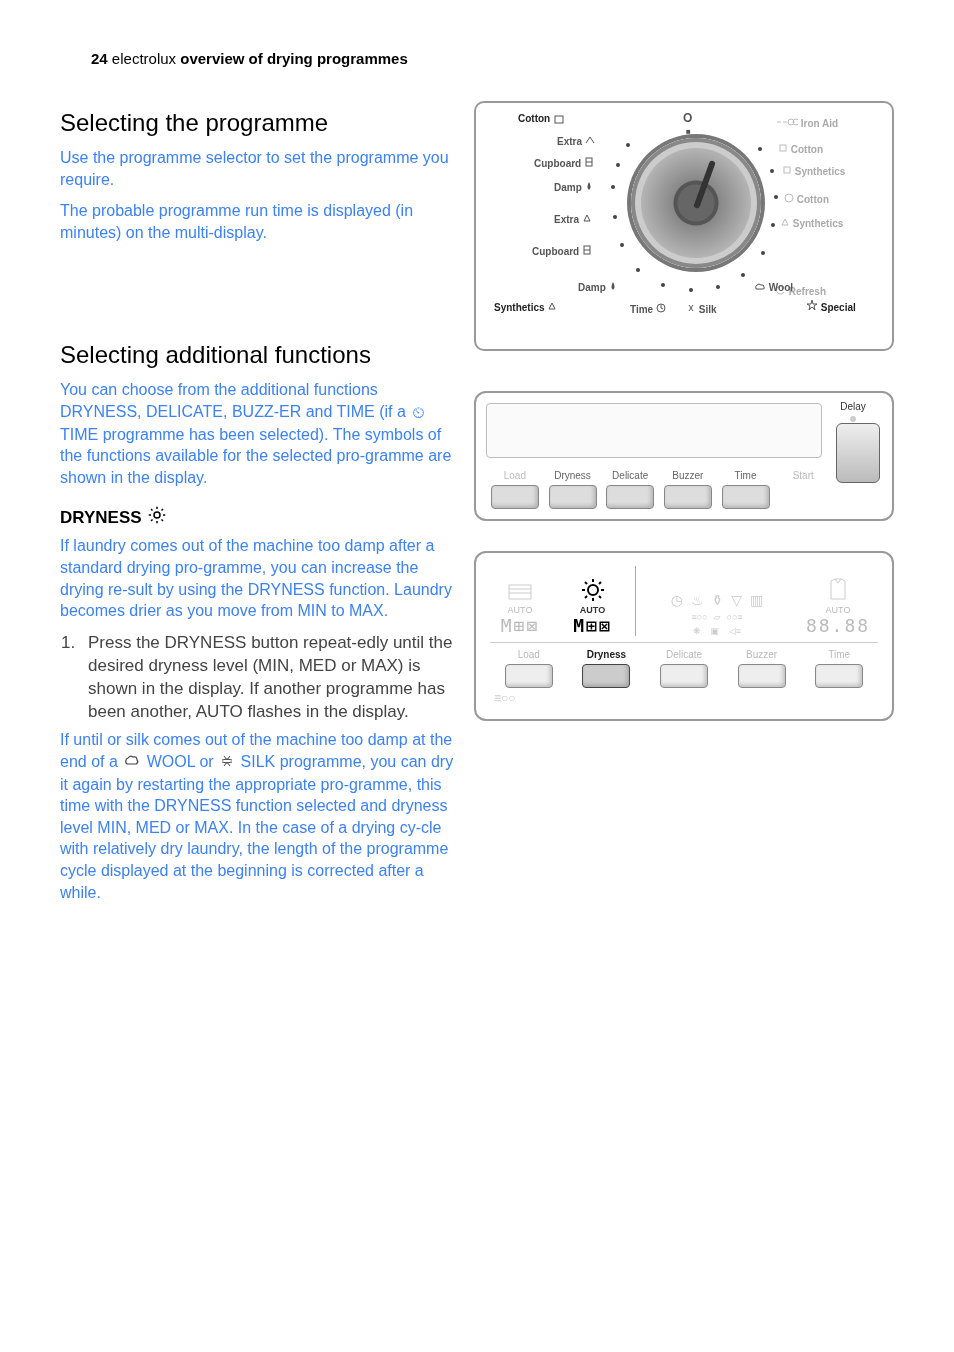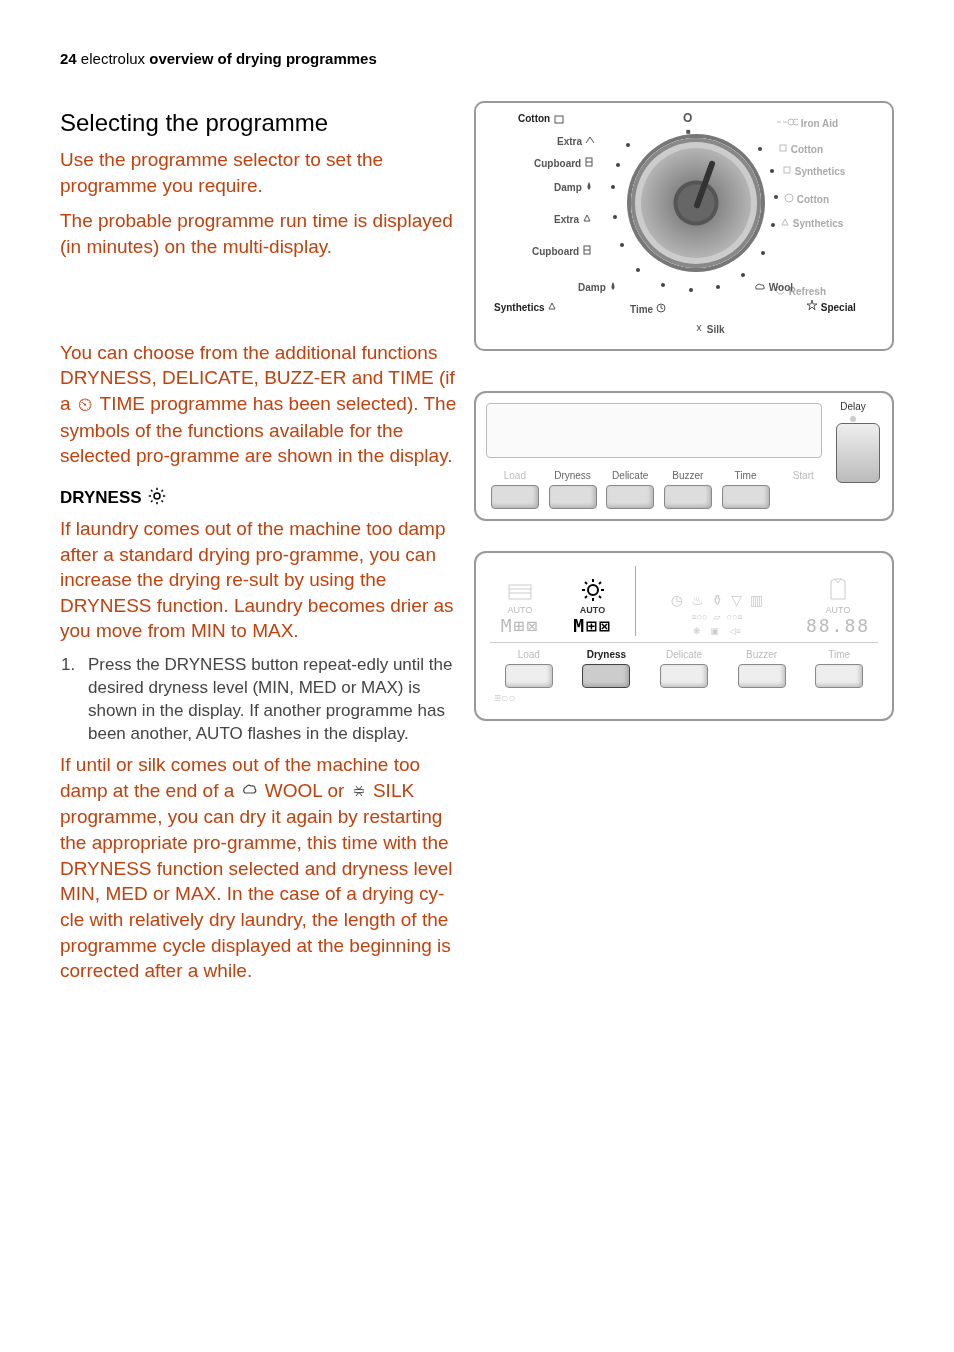--- a/index.html
+++ b/index.html
@@ -8,39 +8,39 @@
     width: 954px;
     height: 1352px;
     padding: 50px 60px;
     color: #000;
     background: #fff;
   }
   .page-header {
     font-size: 15px;
     margin-bottom: 24px;
   }
-  .page-header .num { font-weight: bold; }
+  .page-header .num { font-weight: bold; margin-left: 31px; }
   .page-header .brand { font-weight: normal; }
   .page-header .title { font-weight: bold; }
   .columns {
     display: flex;
     gap: 14px;
   }
   .col-left { width: 400px; }
   .col-right { width: 420px; }
   h2.section {
     font-size: 24px;
     font-weight: normal;
     margin: 18px 0 10px;
     color: #000;
   }
   p.body {
-    font-size: 19px;
+    font-size: 16px;
     line-height: 1.35;
-    color: #c2410c;
+    color: #3b82f6;
     margin-bottom: 10px;
   }
   h3.subhead {
     font-size: 17px;
     font-weight: bold;
     margin-top: 18px;
     margin-bottom: 6px;
     display: flex;
     align-items: center;
     gap: 6px;
@@ -148,20 +148,21 @@
 
 <div class="columns">
   <div class="col-left">
 
     <h2 class="section">Selecting the programme</h2>
     <p class="body">Use the programme selector to set the programme you require.</p>
     <p class="body">The probable programme run time is displayed (in minutes) on the multi-display.</p>
 
     <div class="gap-large"></div>
 
+    <h2 class="section">Selecting additional functions</h2>
     <p class="body">
       <span>You can choose from the additional functions DRYNESS, DELICATE, BUZZ-ER and TIME (if a </span><span class="inline-icon">⏲</span><span> TIME programme has been selected). The symbols of the functions available for the selected pro-gramme are shown in the display.</span>
     </p>
 
     <h3 class="subhead">
       <span>DRYNESS</span>
       <span class="sun-icon">
         <svg viewBox="0 0 24 24">
             <circle cx="12" cy="12" r="4" fill="none" stroke="#000" stroke-width="2"></circle>
             <g stroke="#000" stroke-width="2">
@@ -256,21 +257,21 @@
       <span class="lbl grey" style="left:300px;top:142px;margin-top:40px;"><svg width="10" height="10">
             <path d="M8 3 A4 4 0 1 0 8 7" fill="none" stroke="#bbb"></path>
             <path d="M8 1 L8 4 L5 3" fill="#bbb"></path>
           </svg> <span>Refresh</span></span>
       <span class="lbl" style="left:278px;top:178px;"><svg width="12" height="10">
             <path d="M2 8 Q1 5 3 4 Q5 2 7 4 Q10 3 10 6 Q11 8 9 8 Z" fill="none" stroke="#555"></path>
           </svg> <span>Wool</span></span>
       <span class="lbl bold" style="left:330px;top:196px;"><svg width="12" height="12">
             <path d="M6 1 L7 5 L11 5 L8 7 L9 11 L6 8 L3 11 L4 7 L1 5 L5 5 Z" fill="none" stroke="#555"></path>
           </svg> <span>Special</span></span>
-      <span class="lbl" style="left:218px;top:200px;margin-top:20px;"><svg width="10" height="10">
+      <span class="lbl" style="left:210px;top:200px;"><svg width="10" height="10">
             <path d="M3 2 L5 5 L7 2 M3 8 L5 5 L7 8" fill="none" stroke="#555"></path>
           </svg> <span>Silk</span></span>
 
       <span class="dot" style="left:150px;top:40px"></span>
       <span class="dot" style="left:140px;top:60px"></span>
       <span class="dot" style="left:135px;top:82px"></span>
       <span class="dot" style="left:137px;top:112px"></span>
       <span class="dot" style="left:144px;top:140px"></span>
       <span class="dot" style="left:160px;top:165px"></span>
       <span class="dot" style="left:185px;top:180px"></span>

